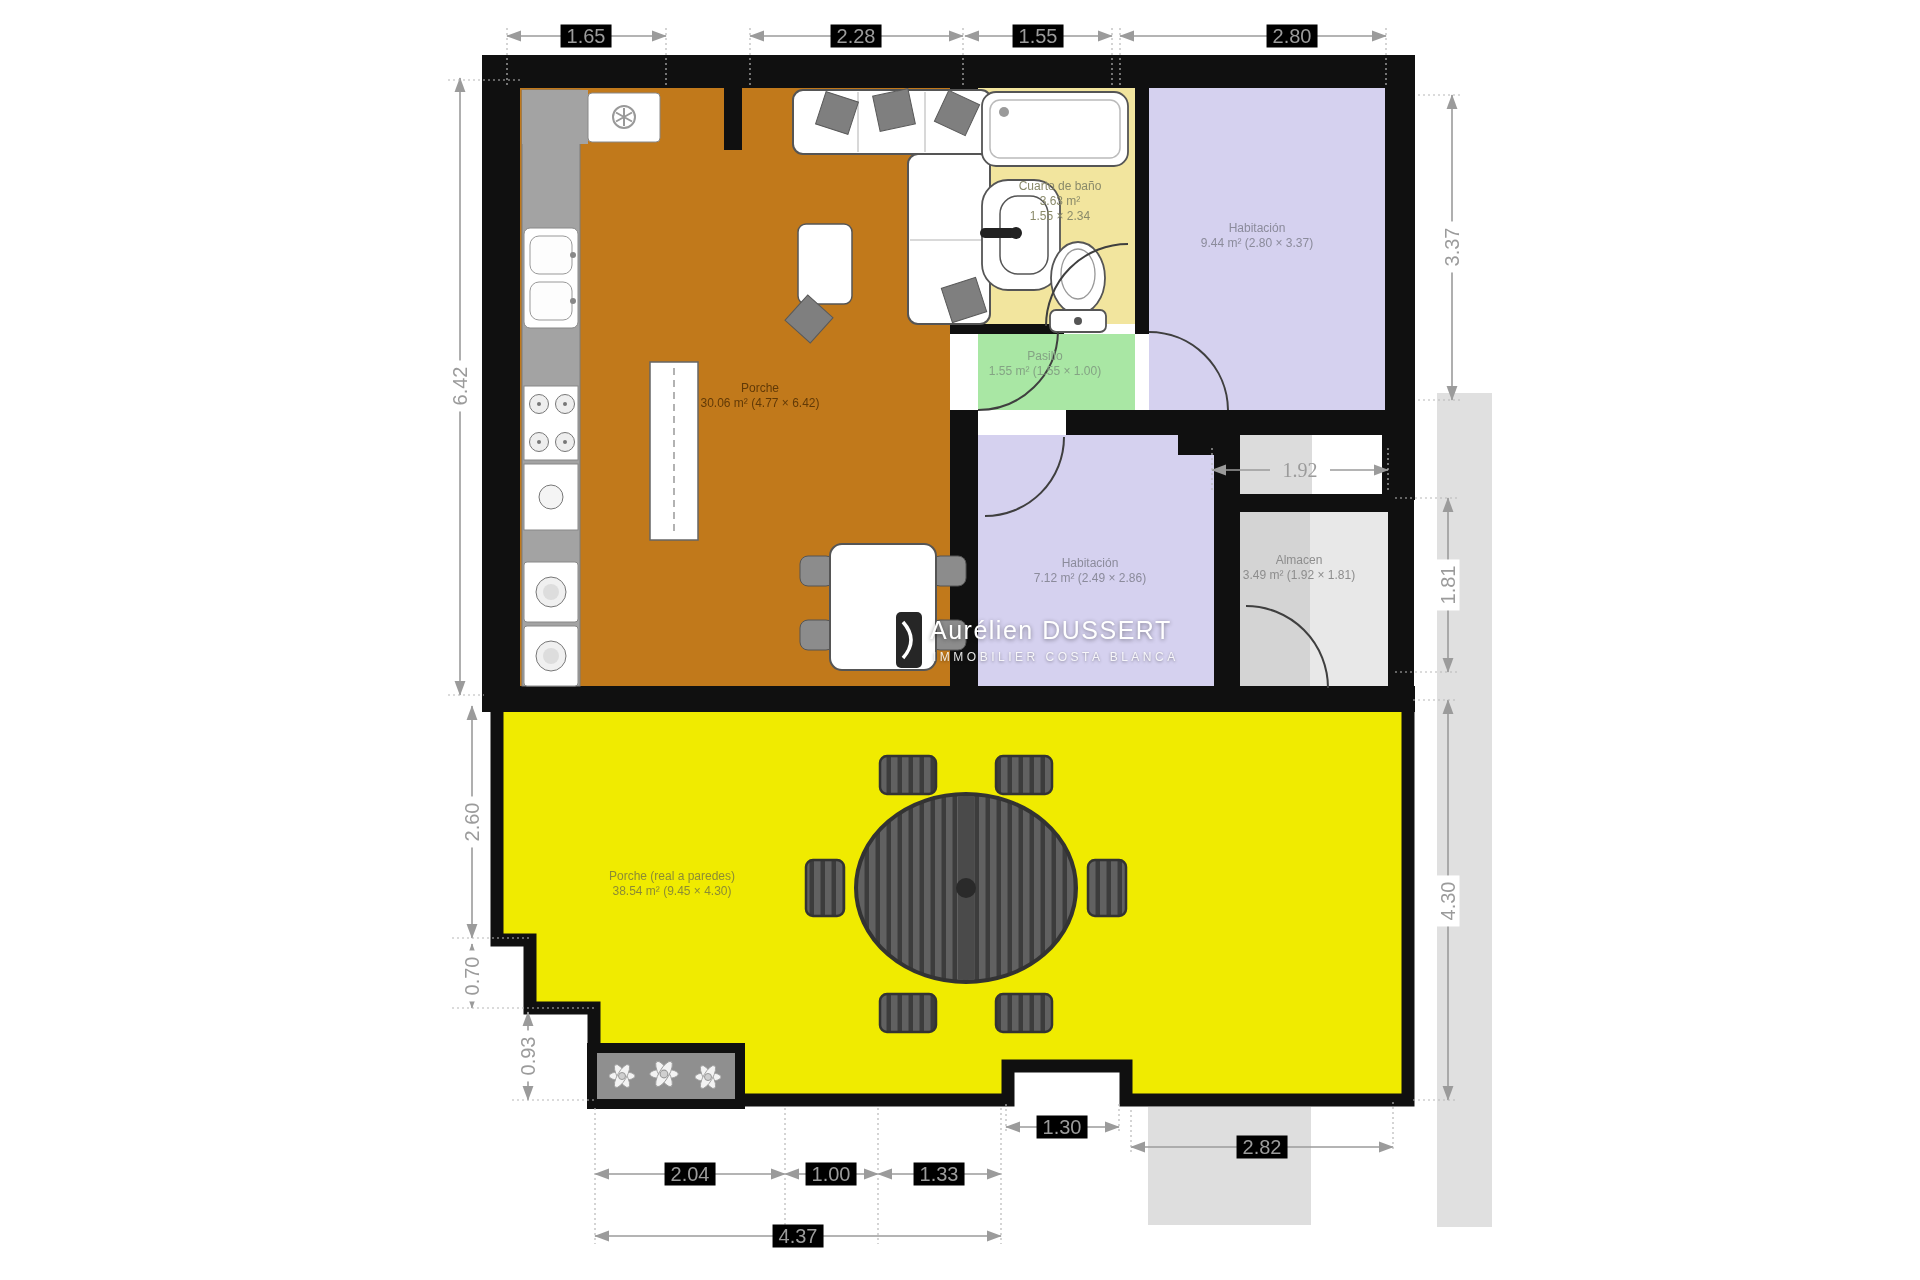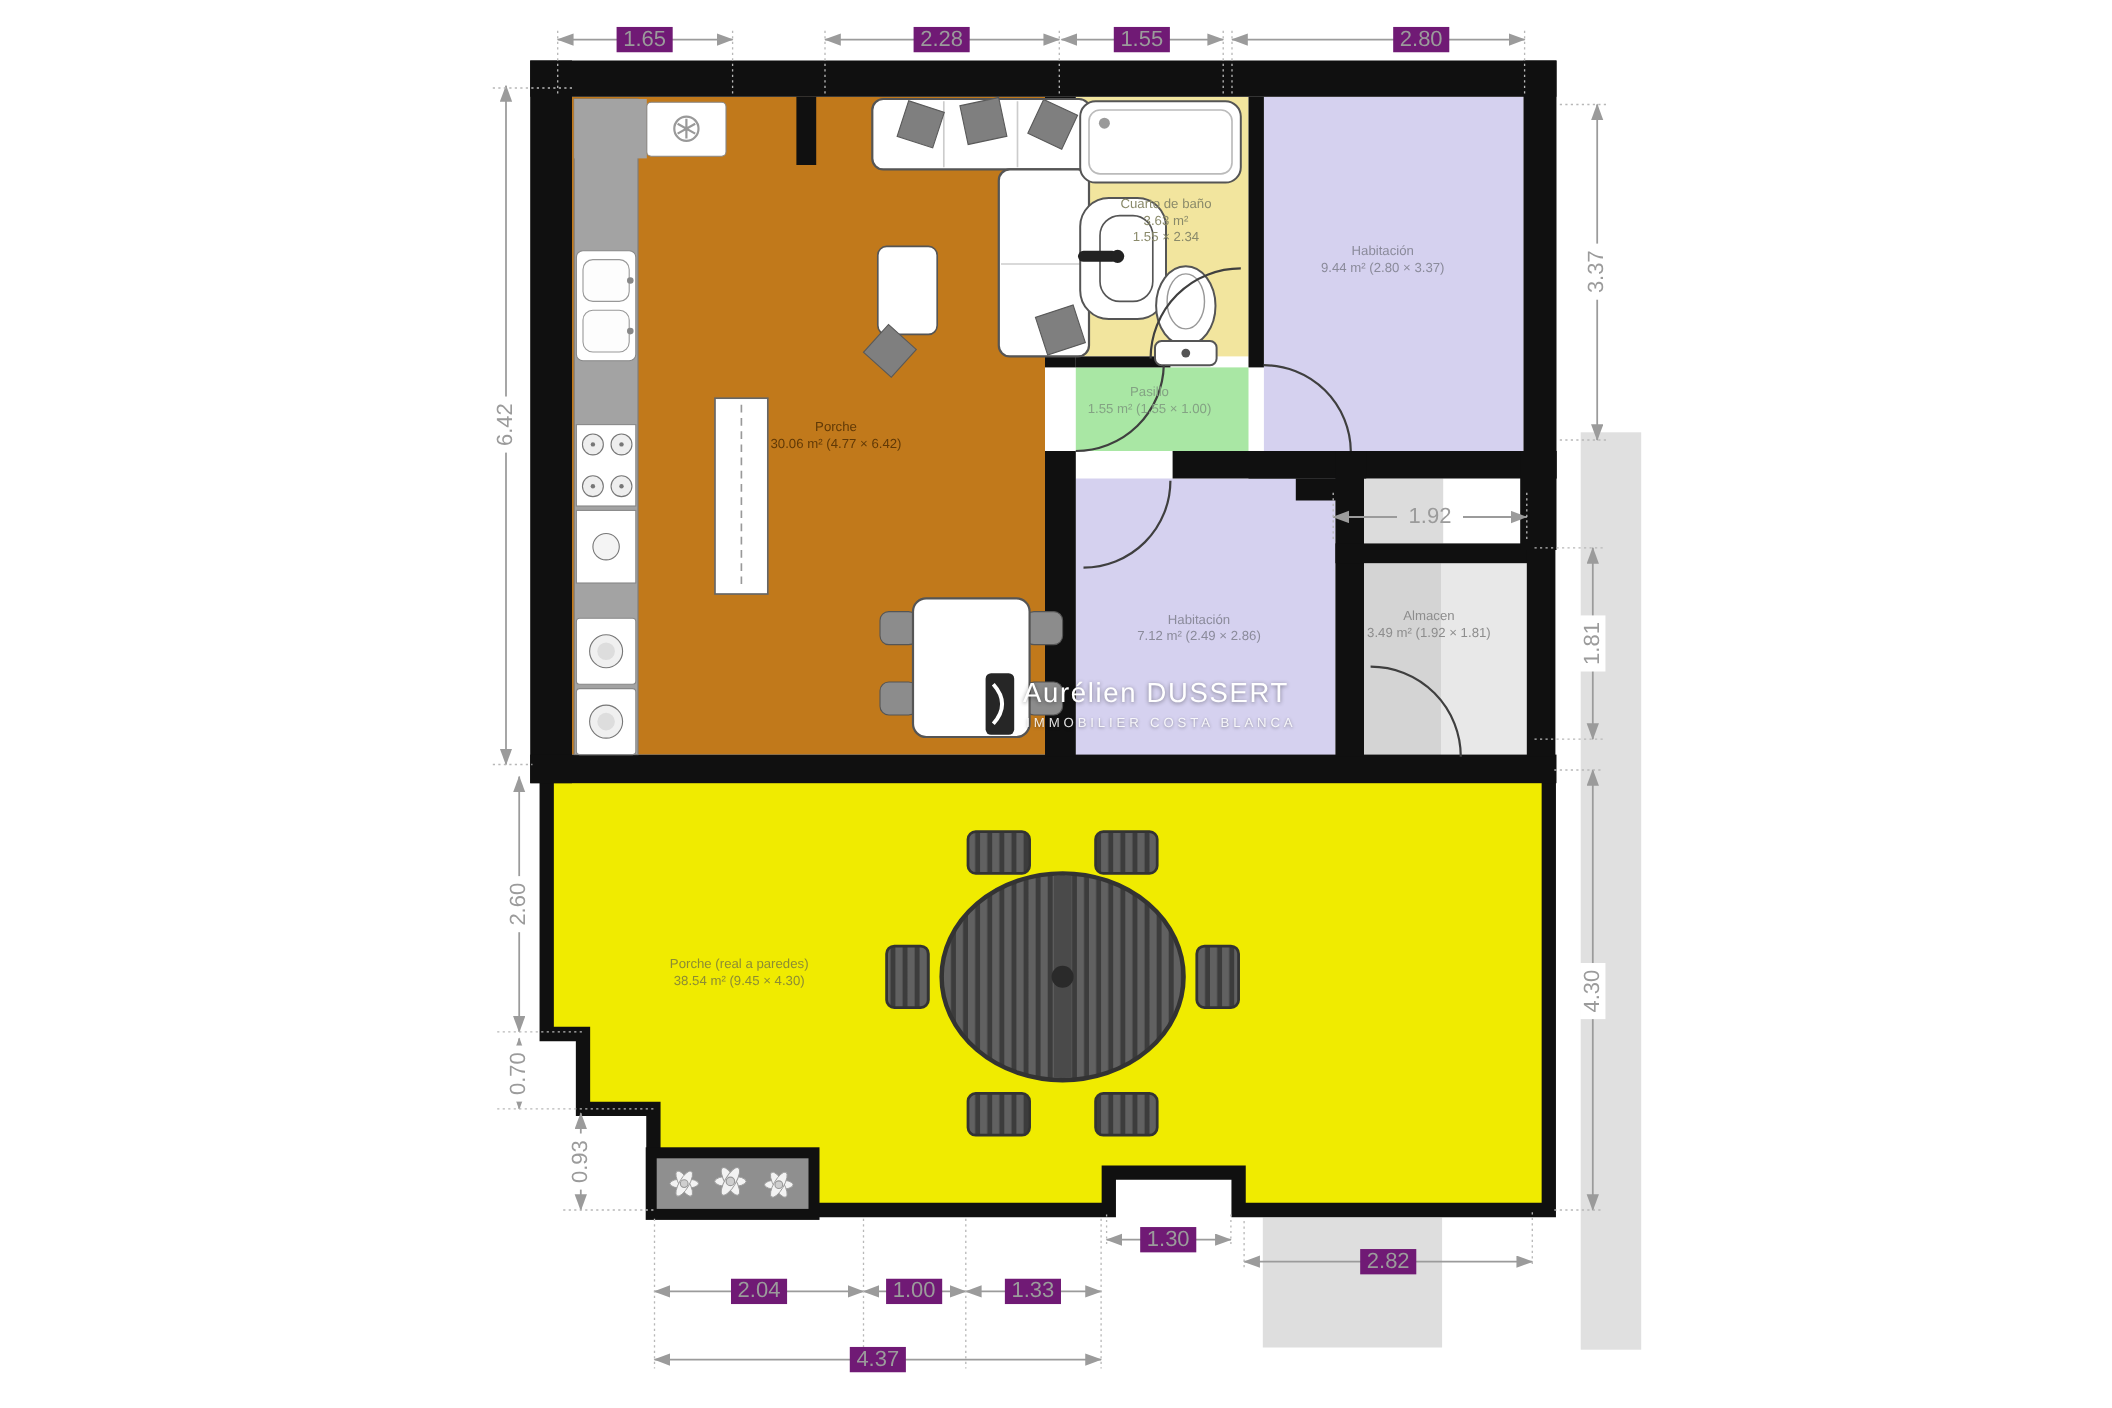--- a/index.html
+++ b/index.html
@@ -3,24 +3,24 @@
 <meta charset="utf-8">
 <style>
   html,body{margin:0;padding:0;background:#fff;}
   .stage{position:relative;width:1920px;height:1280px;background:#ffffff;overflow:hidden;
          font-family:"Liberation Sans",sans-serif;}
   .room{position:absolute;}
   .svglayer{position:absolute;left:0;top:0;z-index:3;}
   .labels{position:absolute;left:0;top:0;width:100%;height:100%;z-index:4;}
   .rlabel{position:absolute;transform:translate(-50%,-50%);text-align:center;
           font-size:12px;line-height:15px;color:#777;white-space:nowrap;z-index:4;}
-  .dim{position:absolute;font-size:20px;color:#9b9b9b;background:#701a75;padding:0 6px;
+  .dim{position:absolute;font-size:20px;color:#9b9b9b;background:#000000;padding:0 6px;
        transform:translate(-50%,-50%);white-space:nowrap;z-index:4;}
   .dim.v{transform:translate(-50%,-50%) rotate(-90deg);background:#fff;}
-  .dim.nobg{background:transparent;padding:0;}
+  .dim.nobg{background:transparent;padding:0;font-family:Liberation Serif, serif;}
   .wm-title{position:absolute;left:930px;top:616px;font-size:25px;font-weight:normal;
             letter-spacing:1.5px;color:#ffffff;text-shadow:0 1px 4px rgba(0,0,0,.45);z-index:5;}
   .wm-sub{position:absolute;left:933px;top:650px;font-size:12px;letter-spacing:3.5px;
           color:rgba(255,255,255,.88);text-shadow:0 1px 3px rgba(0,0,0,.4);z-index:5;}
 </style>
 </head>
 <body>
 
 <div class="stage">
 

